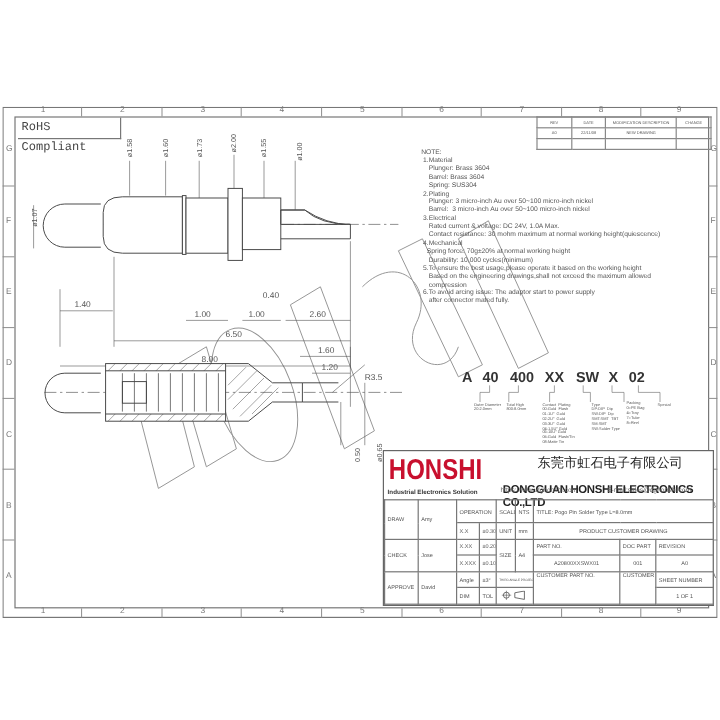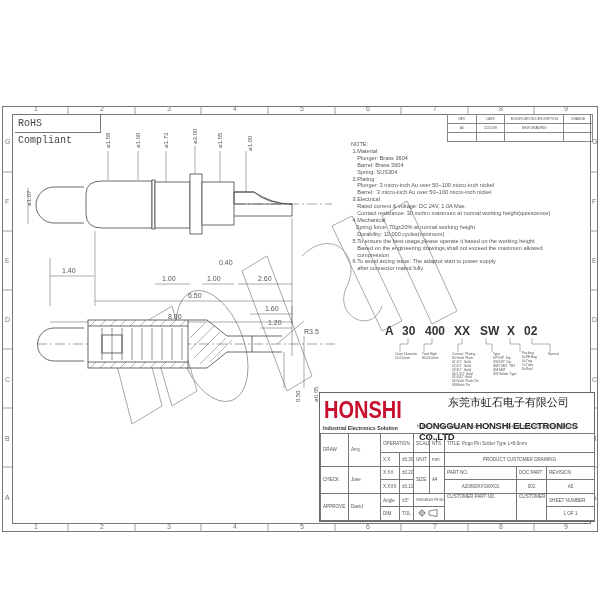--- a/index.html
+++ b/index.html
@@ -1,17 +1,17 @@
 <!DOCTYPE html>
 <html><head>
 <meta charset="utf-8">
 <style>
   html, body { margin:0; padding:0; background:#ffffff; }
   body { width:600px; height:600px; position:relative; overflow:hidden; font-family:"Liberation Sans", sans-serif; color:#333; }
-  .sheet { position:absolute; left:2px; top:106px; width:596px; height:466px; }
+  .sheet { position:absolute; left:2px; top:89px; width:596px; height:466px; }
   svg text { font-family:"Liberation Sans", sans-serif; }
   .abs { position:absolute; }
   .rohs { position:absolute; left:13px; top:9px; width:82px; height:17px; border:1px solid #777; border-left:none; border-top:none; font-family:"Liberation Mono", monospace; font-size:10px; color:#444; line-height:17px; padding-left:3px; }
   .notes { position:absolute; left:349px; top:35px; font-size:5.6px; line-height:6.9px; color:#555; white-space:pre; }
   .ord-title { position:absolute; left:396px; top:200px; font-family:"Liberation Serif", serif; font-size:15px; color:#333; }
   .ord-code { position:absolute; top:218px; font-size:12px; font-weight:bold; color:#333; }
   .ord-sub { position:absolute; font-size:3.3px; line-height:3.9px; color:#555; white-space:pre; }
   .tb { position:absolute; left:317px; top:286px; width:274px; height:128px; border:1px solid #666; background:#fff; }
   .tb-logo { position:absolute; left:4px; top:3px; font-family:"Liberation Sans", sans-serif; font-weight:bold; font-size:20px; color:#c8102e; letter-spacing:0px; transform:scaleY(1.2); transform-origin:top left; }
   .tb-tag { position:absolute; left:3px; top:32px; font-size:5.2px; font-weight:bold; color:#333; }
@@ -250,21 +250,21 @@
           <td></td>
           <td></td>
           <td></td>
         </tr>
   </tbody>
     </table>
 
   <div class="notes"><div>NOTE:</div><div> 1.Material</div><div>    Plunger: Brass 3604</div><div>    Barrel: Brass 3604</div><div>    Spring: SUS304</div><div> 2.Plating</div><div>    Plunger: 3 micro-inch Au over 50~100 micro-inch nickel</div><div>    Barrel:  3 micro-inch Au over 50~100 micro-inch nickel</div><div> 3.Electrical</div><div>    Rated current &amp; voltage: DC 24V, 1.0A Max.</div><div>    Contact resistance: 30 mohm maximum at normal working height(quiescence)</div><div> 4.Mechanical</div><div>   Spring force: 70g±20% at normal working height</div><div>    Durability: 10,000 cycles(minimum)</div><div> 5.To ensure the best usage,please operate it based on the working height</div><div>    Based on the engineering drawings,shall not exceed the maximum allowed</div><div>    compression</div><div> 6.To avoid arcing issue: The adaptor start to power supply</div><div>    after connector mated fully.</div></div>
 
   <span class="ord-code" style="left:383px">A</span>
-  <span class="ord-code" style="left:400px">30</span>
+  <span class="ord-code" style="left:400px">40</span>
   <span class="ord-code" style="left:423px">400</span>
   <span class="ord-code" style="left:452px">XX</span>
   <span class="ord-code" style="left:478px">SW</span>
   <span class="ord-code" style="left:505px">X</span>
   <span class="ord-code" style="left:522px">02</span>
   <svg class="abs" style="left:380px;top:232px" width="180" height="20">
     <g stroke="#666" stroke-width="0.5" fill="none">
       <path d="M26,0 L26,6 L18,6 L18,14"></path>
         <path d="M50,0 L50,6 L42,6 L42,14"></path>
         <path d="M80,0 L80,6 L76,6 L76,14"></path>

